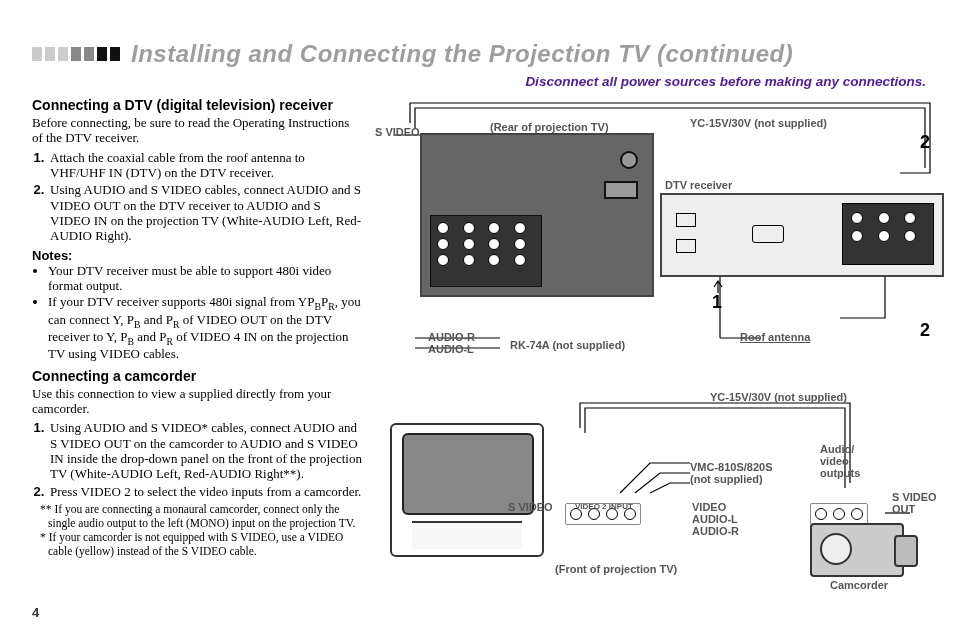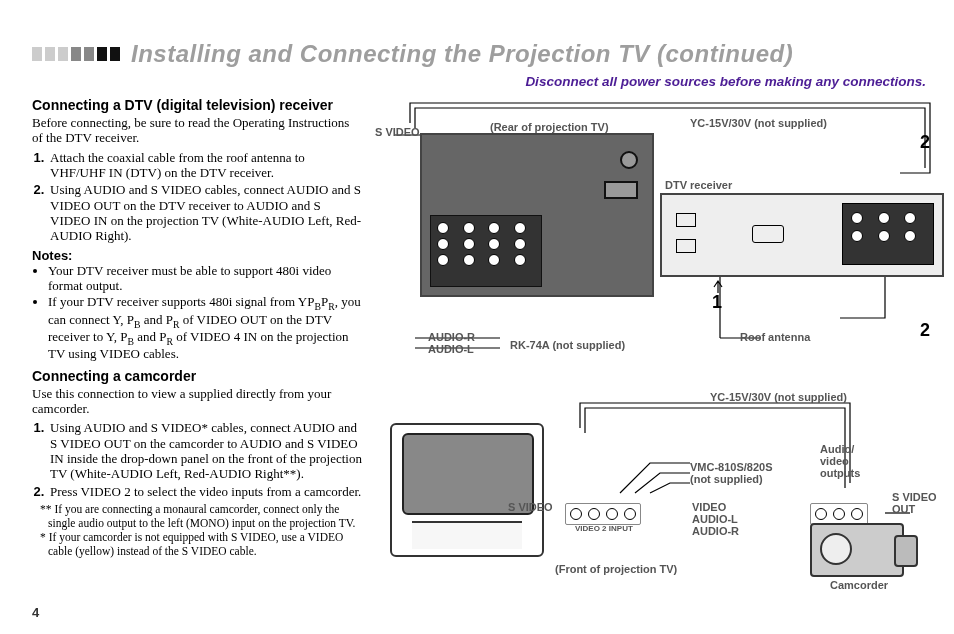--- a/index.html
+++ b/index.html
@@ -308,38 +308,38 @@
           <div style="position:absolute; left:90px; top:30px; width:30px; height:16px; border:1px solid #000; border-radius:3px;"></div>
         </div>
 
         <span class="dlabel" style="left:-5px; top:33px;">S VIDEO</span>
         <span class="dlabel" style="left:110px; top:28px;">(Rear of projection TV)</span>
         <span class="dlabel" style="left:310px; top:24px;">YC-15V/30V (not supplied)</span>
         <span class="dlabel big" style="left:540px; top:40px;">2</span>
         <span class="dlabel" style="left:285px; top:86px;">DTV receiver</span>
         <span class="dlabel big" style="left:332px; top:200px;">1</span>
         <span class="dlabel big" style="left:540px; top:228px;">2</span>
-        <span class="dlabel" style="left:360px; top:238px;">Roof antenna</span>
+        <span class="dlabel" style="left:360px; top:238px;text-decoration:underline;">Roof antenna</span>
         <span class="dlabel" style="left:48px; top:238px;">AUDIO-R</span>
         <span class="dlabel" style="left:48px; top:250px;">AUDIO-L</span>
         <span class="dlabel" style="left:130px; top:246px;">RK-74A (not supplied)</span>
 
         <div class="tv-outline" style="left:10px; top:330px; width:150px; height:130px;">
           <div class="tv-screen" style="left:10px; top:8px; width:128px; height:78px;"></div>
           <div style="position:absolute; left:20px; bottom:6px; right:20px; height:26px;
                       border-top:2px solid #333; background:#f7f7f7;"></div>
         </div>
 
         <div class="jackbar" style="left:185px; top:410px;">
           <span class="jack"></span>
             <span class="jack"></span>
             <span class="jack"></span>
             <span class="jack"></span>
         </div>
-        <span class="dlabel" style="left:195px; top:432px; font-size:8px;">VIDEO 2 INPUT</span>
+        <span class="dlabel" style="left:195px; top:410px; font-size:8px;">VIDEO 2 INPUT</span>
 
         <div class="jackbar" style="left:430px; top:410px;">
           <span class="jack"></span>
             <span class="jack"></span>
             <span class="jack"></span>
         </div>
 
         <div class="cam" style="left:430px; top:430px; width:90px; height:50px;">
           <div style="position:absolute; right:-16px; top:10px; width:20px; height:28px;
                       border:2px solid #333; border-radius:4px; background:#bbb;"></div>

